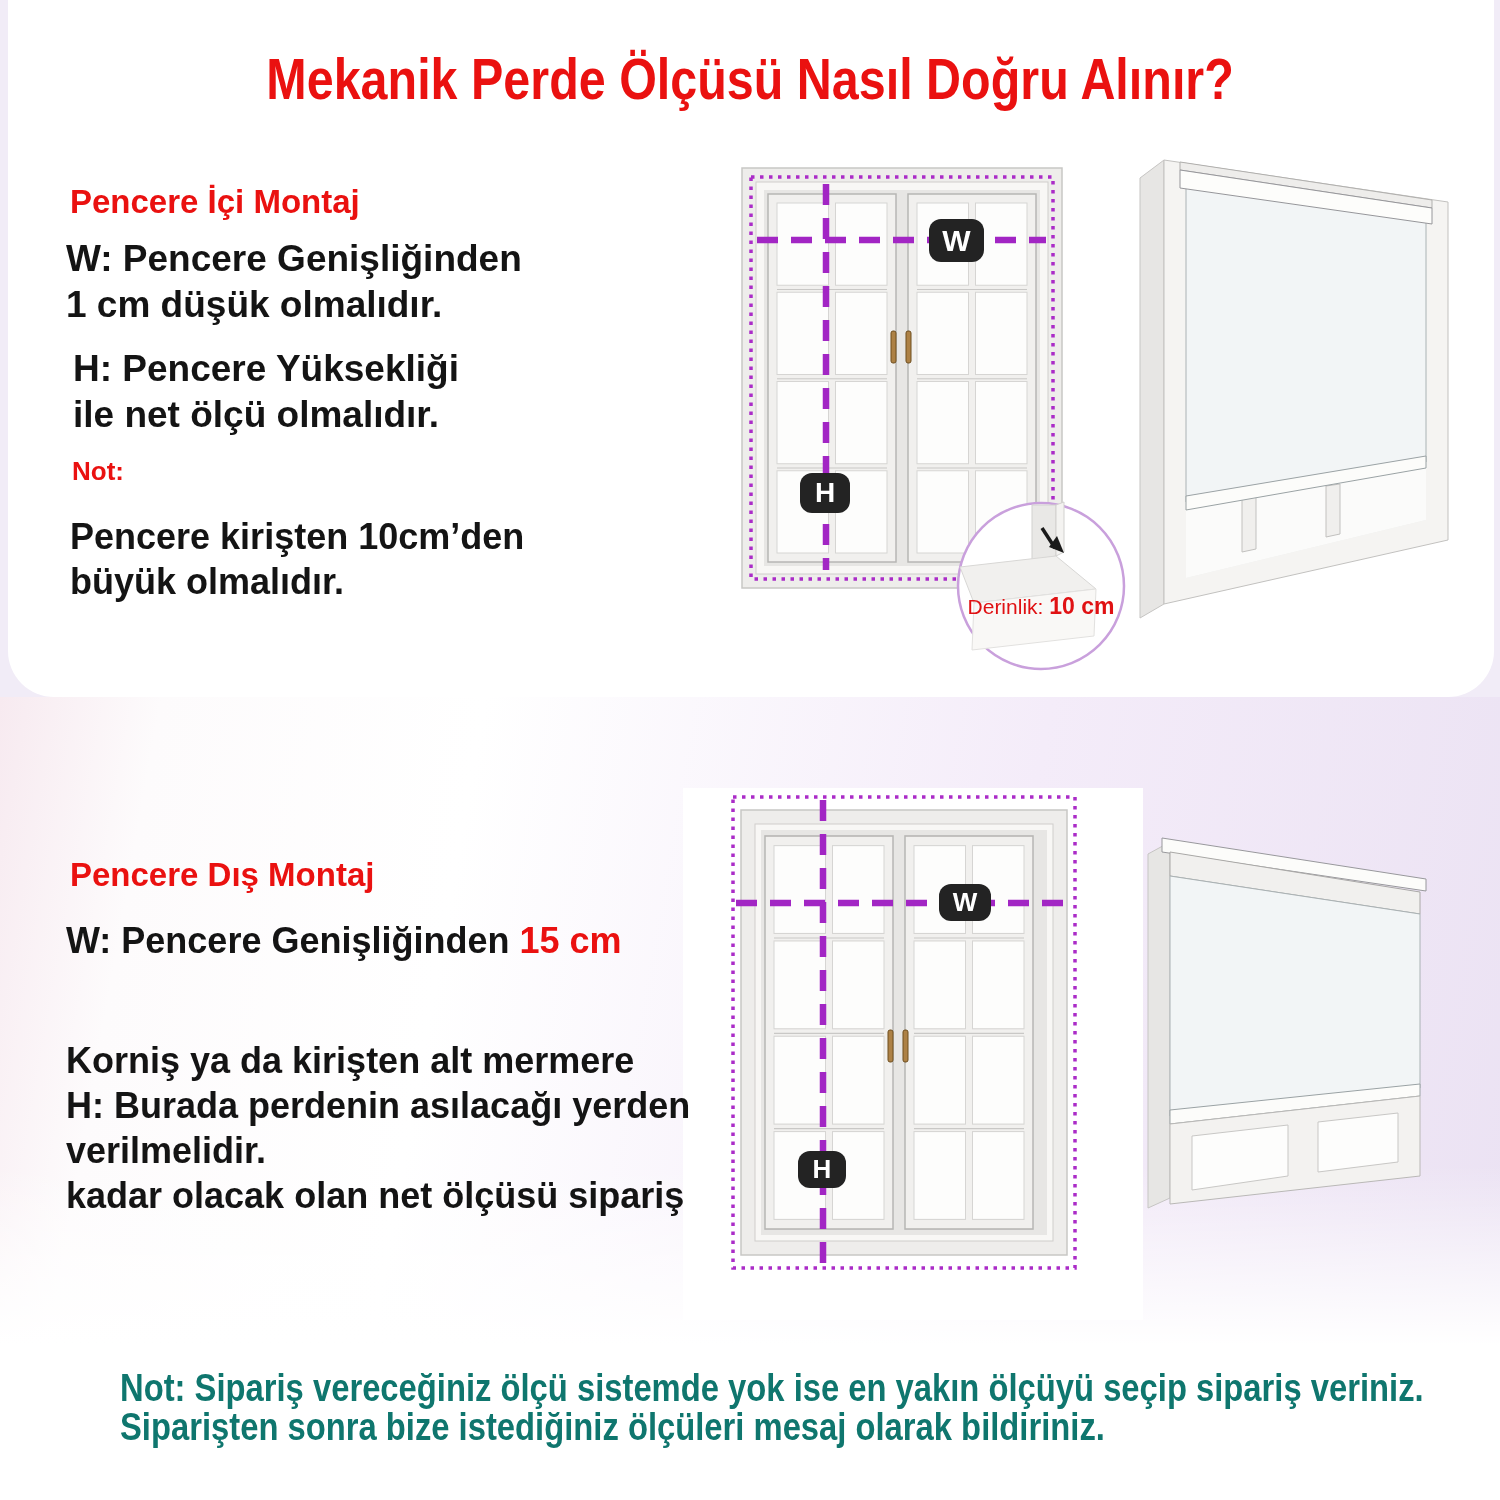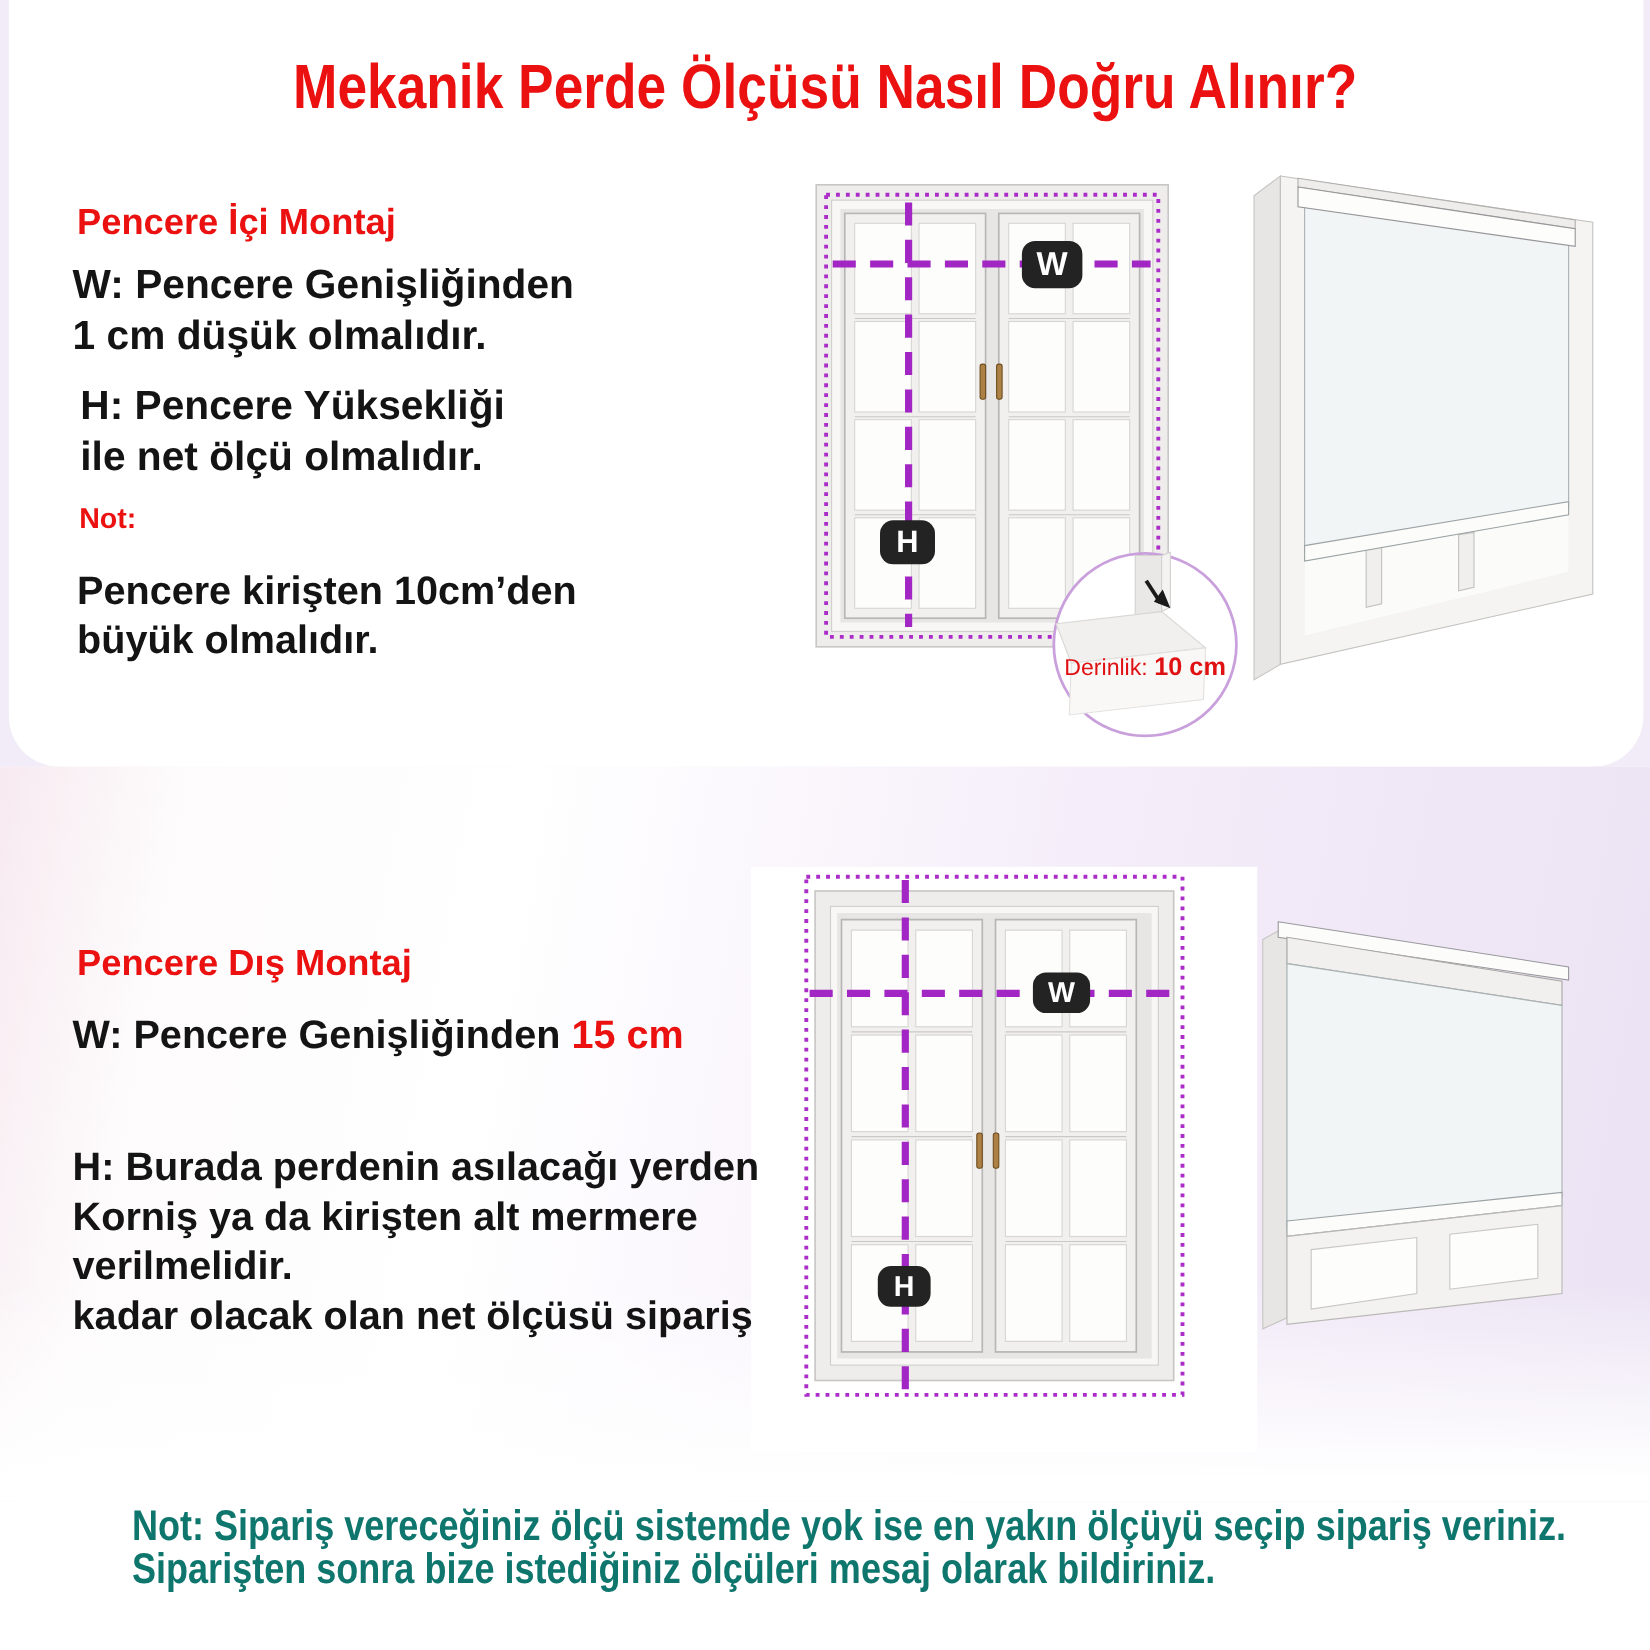--- a/index.html
+++ b/index.html
@@ -187,22 +187,22 @@
   <div class="depth-caption">
     <span>Derinlik:</span>
     <b>10 cm</b>
   </div>
 
   <div class="h-red" style="left:70px; top:856px;">Pencere Dış Montaj</div>
   <div class="para small" style="left:66px; top:918px;">
     <div><span>W: Pencere Genişliğinden </span><span class="red-inline">15 cm</span></div>
   </div>
   <div class="para small" style="left:66px; top:1038px;">
+    <div>Korniş ya da kirişten alt mermere</div>
     <div>H: Burada perdenin asılacağı yerden</div>
-    <div>Korniş ya da kirişten alt mermere</div>
     <div>verilmelidir.</div>
     <div>kadar olacak olan net ölçüsü sipariş</div>
   </div>
 
   <div class="footer-note">
     <span class="line">Not: Sipariş vereceğiniz ölçü sistemde yok ise en yakın ölçüyü seçip sipariş veriniz.</span>
     <span class="line">Siparişten sonra bize istediğiniz ölçüleri mesaj olarak bildiriniz.</span>
   </div>
 
 </div>

